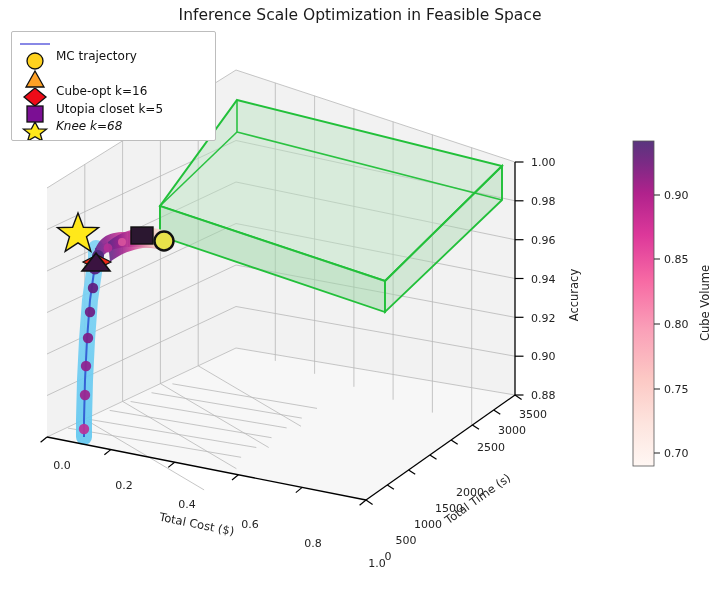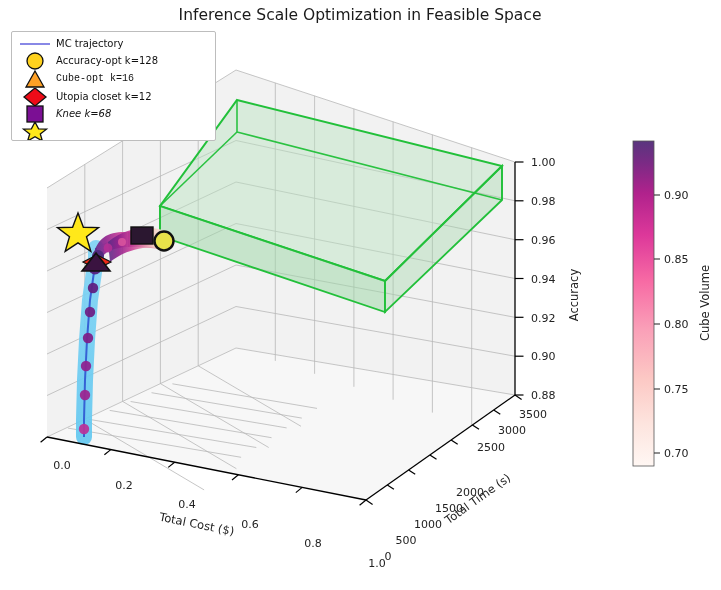--- a/index.html
+++ b/index.html
@@ -10,21 +10,21 @@
 
   .title-text{font-size:15.5px;fill:#1a1a1a;}
   .ticklbl{font-size:11px;fill:#222;}
   .axlbl{font-size:11.5px;fill:#222;}
   .cblbl{font-size:11.5px;fill:#222;}
 
   .legend-box{position:absolute;left:11px;top:31px;width:205px;height:110px;
        background:#ffffff;border:1px solid #bdbdbd;border-radius:2px;
        box-sizing:border-box;}
   .legend-row{position:absolute;left:0;height:18px;width:100%;}
-  .legend-label{position:absolute;left:44px;top:0;font-size:10px;
+  .legend-label{position:absolute;left:44px;top:12px;font-size:12px;
        line-height:18px;color:#111;white-space:nowrap;}
   .legend-handle{position:absolute;left:6px;top:0;width:34px;height:18px;}
 </style>
 </head>
 <body>
 
 <div id="root">
 
   <svg class="fig" viewBox="0 0 721 590">
     <defs>
@@ -262,35 +262,34 @@
       <svg class="legend-handle" viewBox="0 0 34 18">
         <line x1="2" y1="9" x2="32" y2="9" stroke="#6a6ae0" stroke-width="1.6"></line>
       </svg>
       <span class="legend-label">MC trajectory</span>
     </div>
 
     <div class="legend-row" style="top:20px;">
       <svg class="legend-handle" viewBox="0 0 34 18">
         <circle cx="17" cy="9" r="8" fill="#ffd21e" stroke="#111" stroke-width="1.3"></circle>
       </svg>
-      <span class="legend-label">Accuracy-opt k=128</span>
-    </div>
-
-    <div class="legend-row" style="top:38px;font-family:Liberation Mono, monospace;">
+    </div>
+
+    <div class="legend-row" style="top:38px;">
       <svg class="legend-handle" viewBox="0 0 34 18">
         <polygon points="17,1 26,17 8,17" fill="#ffa126" stroke="#111" stroke-width="1.3"></polygon>
       </svg>
       <span class="legend-label">Cube-opt k=16</span>
     </div>
 
     <div class="legend-row" style="top:56px;">
       <svg class="legend-handle" viewBox="0 0 34 18">
         <polygon points="17,0 28,9 17,18 6,9" fill="#ee0b18" stroke="#111" stroke-width="1.3"></polygon>
       </svg>
-      <span class="legend-label">Utopia closet k=12</span>
+      <span class="legend-label">Utopia closet k=5</span>
     </div>
 
     <div class="legend-row" style="top:73px;font-style:italic;">
       <svg class="legend-handle" viewBox="0 0 34 18">
         <rect x="9" y="1" width="16" height="16" fill="#7b0f94" stroke="#111" stroke-width="1.3"></rect>
       </svg>
       <span class="legend-label">Knee k=68</span>
     </div>
 
     <div class="legend-row" style="top:90px;">

